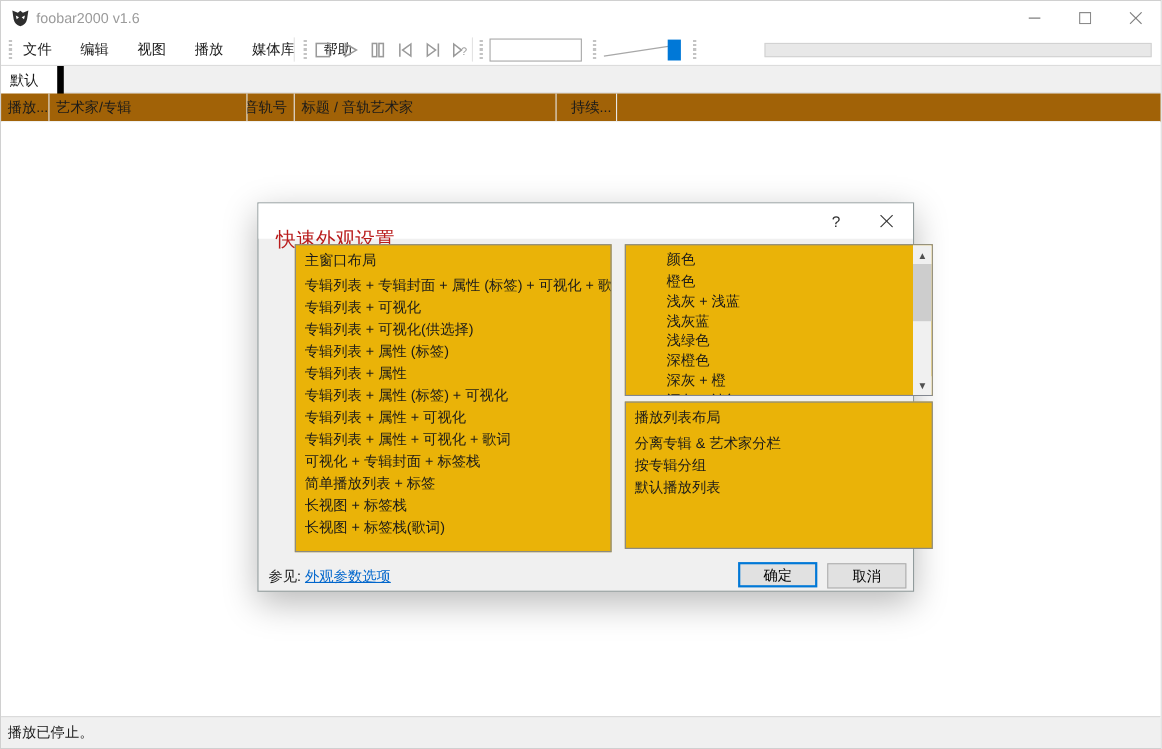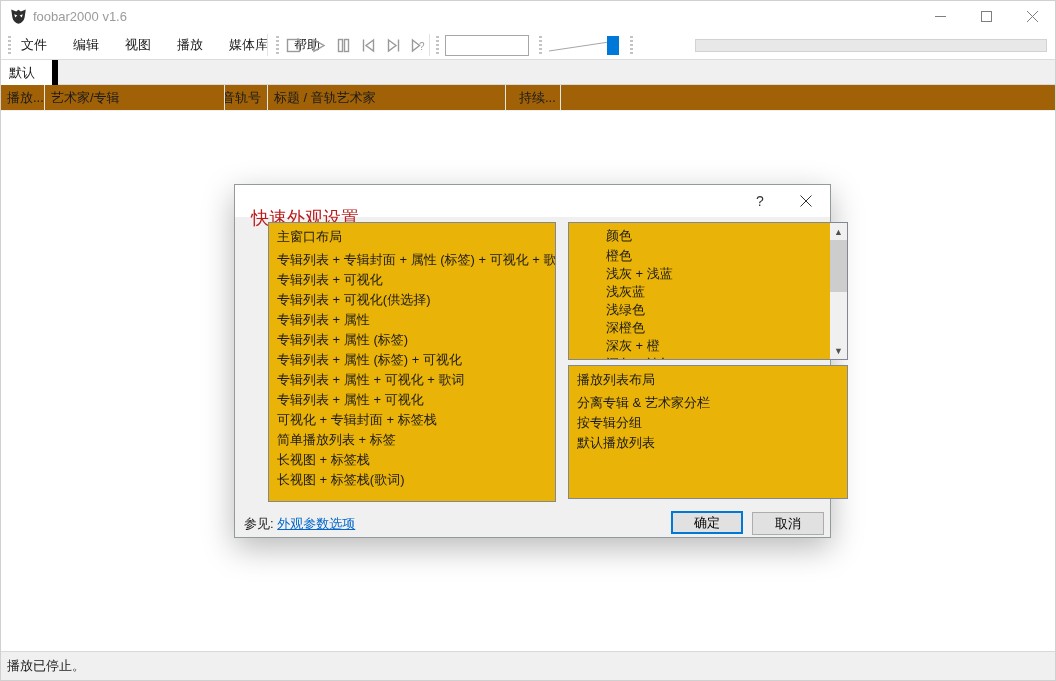--- a/index.html
+++ b/index.html
@@ -222,25 +222,25 @@
       </div>
     </div>
 
     <div class="listbox lb-main">
       <div class="list-inner">
         <div class="list-header">主窗口布局</div>
         <div>
             <div class="list-row">专辑列表 + 专辑封面 + 属性 (标签) + 可视化 + 歌词</div>
             <div class="list-row">专辑列表 + 可视化</div>
             <div class="list-row">专辑列表 + 可视化(供选择)</div>
+            <div class="list-row">专辑列表 + 属性 (标签)</div>
             <div class="list-row">专辑列表 + 属性</div>
-            <div class="list-row">专辑列表 + 属性 (标签)</div>
             <div class="list-row">专辑列表 + 属性 (标签) + 可视化</div>
+            <div class="list-row">专辑列表 + 属性 + 可视化</div>
             <div class="list-row">专辑列表 + 属性 + 可视化 + 歌词</div>
-            <div class="list-row">专辑列表 + 属性 + 可视化</div>
             <div class="list-row">可视化 + 专辑封面 + 标签栈</div>
             <div class="list-row">简单播放列表 + 标签</div>
             <div class="list-row">长视图 + 标签栈</div>
             <div class="list-row">长视图 + 标签栈(歌词)</div>
           </div>
       </div>
     </div>
 
     <div class="listbox lb-colors">
       <div class="list-inner">

